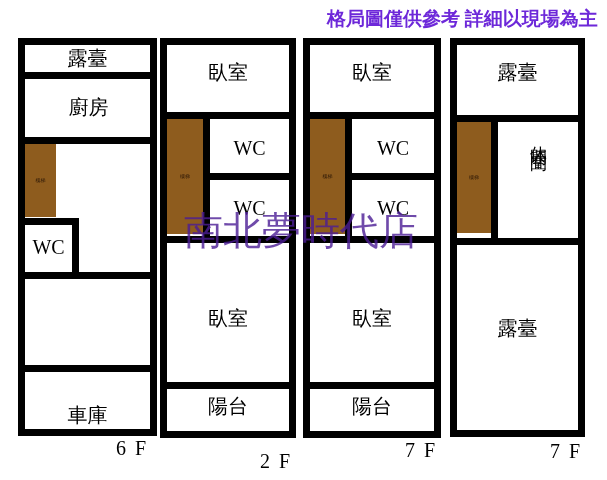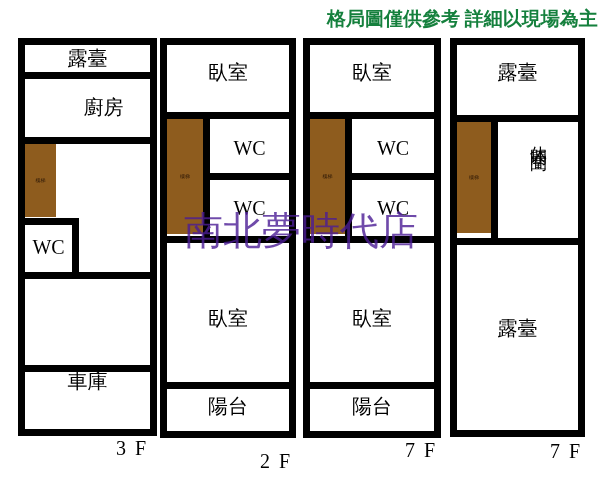--- a/index.html
+++ b/index.html
@@ -9,47 +9,47 @@
   .wall{position:absolute;background:#000;z-index:3;}
   .stairs{position:absolute;background:#8e5c1e;z-index:3;display:flex;align-items:center;justify-content:center;}
   .stairs .tiny{font-size:5px;line-height:5px;color:#2a1606;letter-spacing:0;}
   .rlabel{position:absolute;font-size:20px;line-height:22px;color:#000;text-align:center;
           white-space:nowrap;z-index:4;}
   .vtext{position:absolute;writing-mode:vertical-rl;text-orientation:upright;
          font-size:17px;letter-spacing:3px;color:#000;z-index:4;}
   .flabel{position:absolute;font-size:20px;color:#000;width:50px;text-align:right;z-index:4;
           letter-spacing:2px;}
   #header{position:absolute;left:327px;top:6px;font-size:19px;font-weight:bold;
-          white-space:nowrap;color:#15803d;z-index:4;}
+          white-space:nowrap;color:#6d28d9;z-index:4;}
   .wm{position:absolute;color:#4c1d95;opacity:0.8;white-space:nowrap;z-index:10;
       pointer-events:none;}
   #wm1{left:184px;top:204px;font-size:39px;}
   #wm2{left:122px;top:299px;font-size:25px;}
 </style>
 </head>
 <body>
 
 <div id="canvas">
 
   <div id="header">格局圖僅供參考 詳細以現場為主</div>
 
   <div class="panel" style="left:18px;top:38px;width:139px;height:398px;">
     <div class="rlabel" style="left:0;top:2px;width:125px;">露臺</div>
     <div class="wall" style="left:0;top:27px;width:125px;height:7px;"></div>
-    <div class="rlabel" style="left:16px;top:51px;width:125px;">廚房</div>
+    <div class="rlabel" style="left:1px;top:51px;width:125px;">廚房</div>
     <div class="wall" style="left:0;top:92px;width:125px;height:7px;"></div>
     <div class="stairs" style="left:0;top:99px;width:31px;height:73px;">
       <span class="tiny">樓梯</span>
     </div>
     <div class="wall" style="left:0;top:173px;width:54px;height:7px;"></div>
     <div class="wall" style="left:47px;top:173px;width:7px;height:60px;"></div>
     <div class="rlabel" style="left:0;top:191px;width:47px;">WC</div>
     <div class="wall" style="left:0;top:227px;width:125px;height:7px;"></div>
     <div class="wall" style="left:0;top:320px;width:125px;height:7px;"></div>
-    <div class="rlabel" style="left:0;top:325px;width:125px;">車庫</div>
+    <div class="rlabel" style="left:0;top:359px;width:125px;">車庫</div>
   </div>
 
   <div class="panel" style="left:160px;top:38px;width:136px;height:400px;">
     <div class="rlabel" style="left:0;top:16px;width:122px;">臥室</div>
     <div class="wall" style="left:0;top:67px;width:122px;height:7px;"></div>
     <div class="stairs" style="left:0;top:74px;width:36px;height:115px;">
       <span class="tiny">樓梯</span>
     </div>
     <div class="wall" style="left:36px;top:74px;width:7px;height:124px;"></div>
     <div class="rlabel" style="left:43px;top:92px;width:79px;">WC</div>
@@ -82,20 +82,20 @@
     <div class="wall" style="left:0;top:70px;width:121px;height:7px;"></div>
     <div class="stairs" style="left:0;top:77px;width:34px;height:111px;">
       <span class="tiny">樓梯</span>
     </div>
     <div class="wall" style="left:34px;top:77px;width:7px;height:123px;"></div>
     <div class="vtext" style="left:70px;top:88px;">休閒空間</div>
     <div class="wall" style="left:0;top:193px;width:121px;height:7px;"></div>
     <div class="rlabel" style="left:0;top:272px;width:121px;">露臺</div>
   </div>
 
-  <div class="flabel" style="left:98px;top:437px;">3 F</div>
+  <div class="flabel" style="left:98px;top:437px;">6 F</div>
   <div class="flabel" style="left:242px;top:450px;">2 F</div>
   <div class="flabel" style="left:387px;top:439px;">7 F</div>
   <div class="flabel" style="left:532px;top:440px;">7 F</div>
 
   <div class="wm" id="wm1">南北夢時代店</div>
 
 </div>
 
 </body></html>

